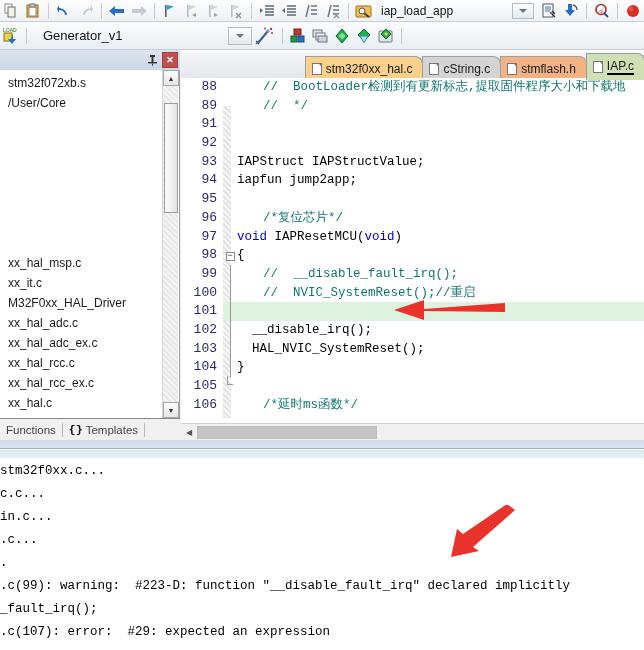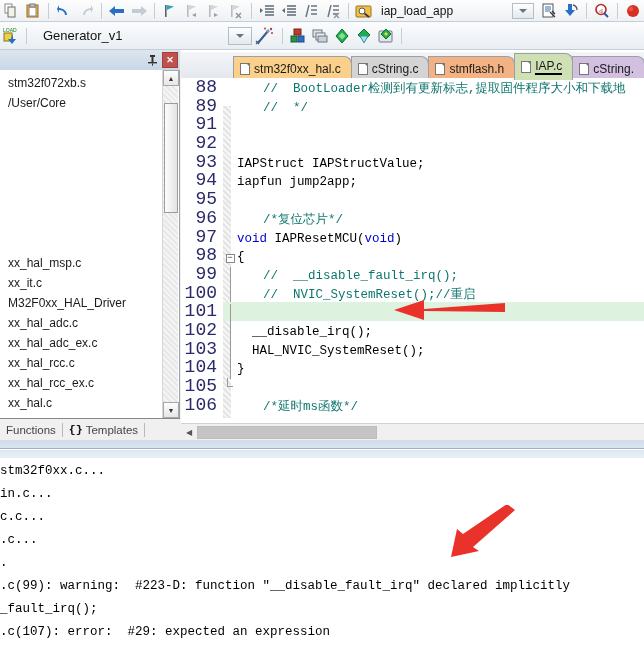--- a/index.html
+++ b/index.html
@@ -123,21 +123,21 @@
   }
   #code{
     position:absolute; left:0; top:28px; width:463px; height:340px;
     background:#ffffff; overflow:hidden;
     font-family:"Liberation Mono", monospace; font-size:12.5px;
   }
   .cline{ height:18.7px; line-height:18.7px; white-space:pre; position:relative;}
   .cline.hl{ background:#ddf3e0; }
   .gutter{
     display:inline-block; width:42px; text-align:right; padding-right:6px;
-    color:#2a2a6a; font-family:"Liberation Mono", monospace; font-size:18px;
+    color:#2a2a6a; font-family:"Liberation Mono", monospace; font-size:13px;
     background:#ffffff;
   }
   .foldcol{ display:inline-block; width:14px; text-align:center; color:#777; font-size:10px; position:relative;}
   .codetext{ display:inline-block; }
   .kw{ color:#0000d0; }
   .cm{ color:#0f766e;margin-left:26px; }
   .pl{ color:#000000; }
   #code-stripe{
     position:absolute; left:42px; top:28px; width:8px; height:340px;
     background-image: repeating-linear-gradient(45deg,#e4e4e4 0 2px,#f6f6f6 2px 4px);
@@ -438,24 +438,20 @@
           <span class="doc-ico"></span>
           <span class="lbl">cString.c</span>
         </div>
         <div class="etab" style="background: rgb(243, 178, 131);">
           <span class="doc-ico"></span>
           <span class="lbl">stmflash.h</span>
         </div>
         <div class="etab active" style="background: rgb(207, 224, 180);">
           <span class="doc-ico"></span>
           <span class="lbl active-lbl">IAP.c</span>
-        </div>
-        <div class="etab" style="background: rgb(211, 191, 224);">
-          <span class="doc-ico"></span>
-          <span class="lbl">cString.</span>
         </div>
       </div>
     <div id="code">
       <div id="code-stripe"></div>
     <div class="cline"><span class="gutter">88</span><span class="foldcol">&nbsp;</span><span class="codetext"><span class="cm">//  BootLoader检测到有更新标志,提取固件程序大小和下载地</span></span></div>
         <div class="cline"><span class="gutter">89</span><span class="foldcol">&nbsp;</span><span class="codetext"><span class="cm">//  */</span></span></div>
         <div class="cline"><span class="gutter">91</span><span class="foldcol">&nbsp;</span><span class="codetext"></span></div>
         <div class="cline"><span class="gutter">92</span><span class="foldcol">&nbsp;</span><span class="codetext"></span></div>
         <div class="cline"><span class="gutter">93</span><span class="foldcol">&nbsp;</span><span class="codetext"><span class="pl">IAPStruct IAPStructValue;</span></span></div>
         <div class="cline"><span class="gutter">94</span><span class="foldcol">&nbsp;</span><span class="codetext"><span class="pl">iapfun jump2app;</span></span></div>
@@ -477,22 +473,22 @@
       <div id="hs-thumb"></div>
     </div>
   </div>
 
   <div id="splitter">
       <div class="ln"></div>
     </div>
 
   <div id="output">
       <div class="oline">stm32f0xx.c...</div>
+      <div class="oline">c.c...</div>
       <div class="oline">in.c...</div>
-      <div class="oline">c.c...</div>
       <div class="oline">.c...</div>
       <div class="oline">.</div>
       <div class="oline">.c(99): warning:  #223-D: function "__disable_fault_irq" declared implicitly</div>
       <div class="oline">_fault_irq();</div>
       <div class="oline">.c(107): error:  #29: expected an expression</div>
       <div class="oline"></div>
     </div>
 
   <svg class="anno" style="left:388px; top:296px;" width="120" height="28" viewBox="0 0 120 28">
     <path d="M117 7 L36 13 L36 4 L6 14 L36 24 L36 15 L117 16 Z" fill="#e8322a"></path>

